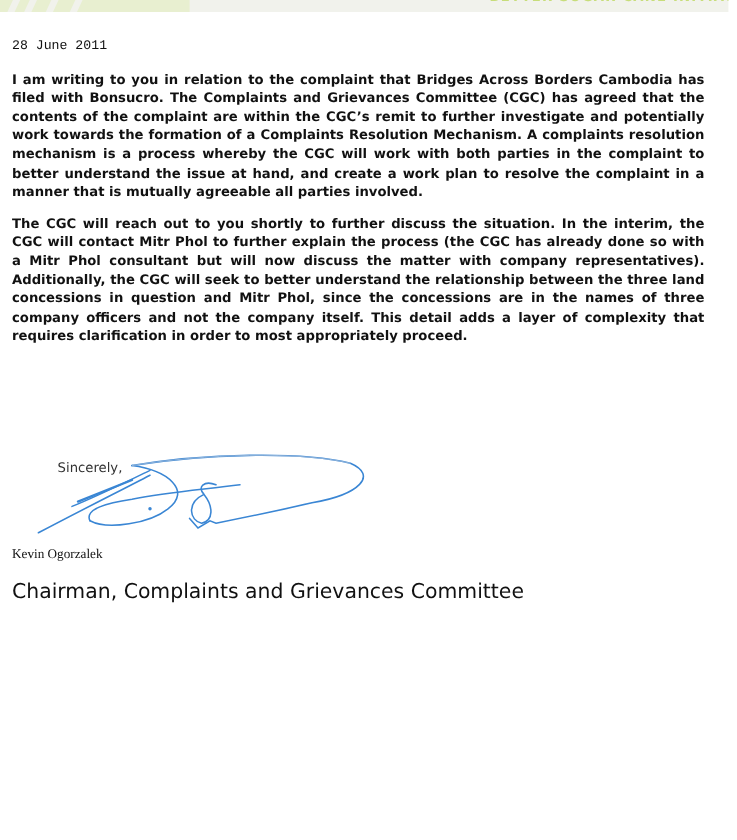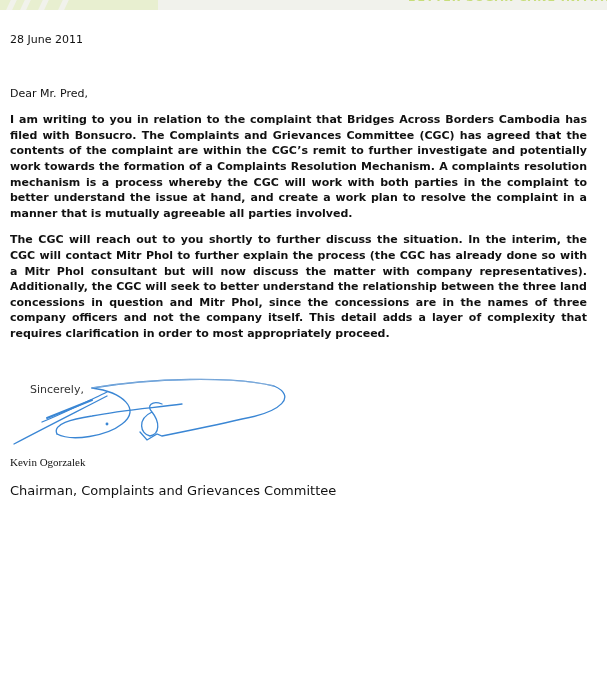--- a/index.html
+++ b/index.html
@@ -54,35 +54,36 @@
     .letter {
       position: absolute;
       left: 10px;
       top: 32px;
       width: 577px;
       font-size: 11px;
       line-height: 15.6px;
     }
     .date {
       margin: 0;
+      font-family: Liberation Mono, monospace;
     }
     .salutation {
       margin: 38px 0 0 0;
     }
     .para {
       margin: 11px 0 0 0;
       text-align: justify;
       font-weight: bold;
     }
     .para.first {
       margin-top: 11px;
     }
     .closing-block {
       position: absolute;
-      left: 2px;
+      left: 20px;
       top: 370px;
       width: 300px;
       height: 80px;
     }
     .signature-svg {
       position: absolute;
       left: 10px;
       top: 4px;
     }
     .sincerely {
@@ -96,39 +97,38 @@
       position: absolute;
       left: 10px;
       top: 456px;
       font-size: 11px;
       font-family: Liberation Serif, serif;
     }
     .signer-title {
       position: absolute;
       left: 10px;
       top: 483px;
-      font-size: 13px;
+      font-size: 17px;
     }
   </style>
 </head>
 <body>
 
 <div class="header-band">
   <div class="header-logo">
     <div class="stripe" style="left:8px"></div>
     <div class="stripe" style="left:22px"></div>
     <div class="stripe" style="left:40px"></div>
     <div class="stripe" style="left:60px"></div>
   </div>
   <div class="header-tagline">BETTER SUGAR CANE INITIATIVE</div>
 </div>
 
 <div class="letter">
   <p class="date">28 June 2011</p>
-  <p class="salutation">Dear Mr. Pred,</p>
   <p class="para first">I am writing to you in relation to the complaint that Bridges Across Borders Cambodia has filed with Bonsucro. The Complaints and Grievances Committee (CGC) has agreed that the contents of the complaint are within the CGC’s remit to further investigate and potentially work towards the formation of a Complaints Resolution Mechanism. A complaints resolution mechanism is a process whereby the CGC will work with both parties in the complaint to better understand the issue at hand, and create a work plan to resolve the complaint in a manner that is mutually agreeable all parties involved.</p>
   <p class="para">The CGC will reach out to you shortly to further discuss the situation. In the interim, the CGC will contact Mitr Phol to further explain the process (the CGC has already done so with a Mitr Phol consultant but will now discuss the matter with company representatives). Additionally, the CGC will seek to better understand the relationship between the three land concessions in question and Mitr Phol, since the concessions are in the names of three company officers and not the company itself. This detail adds a layer of complexity that requires clarification in order to most appropriately proceed.</p>
 </div>
 
 <div class="closing-block">
   <svg class="signature-svg" width="285" height="75" viewBox="0 0 285 75">
     <g fill="none" stroke="#3a86d4" stroke-width="1.3" stroke-linecap="round">
       <path d="M2 70 C 40 50, 70 35, 95 22"></path>
       <path d="M30 48 C 50 40, 70 30, 95 18"></path>
       <path d="M35 44 L 80 26" stroke-width="2"></path>

